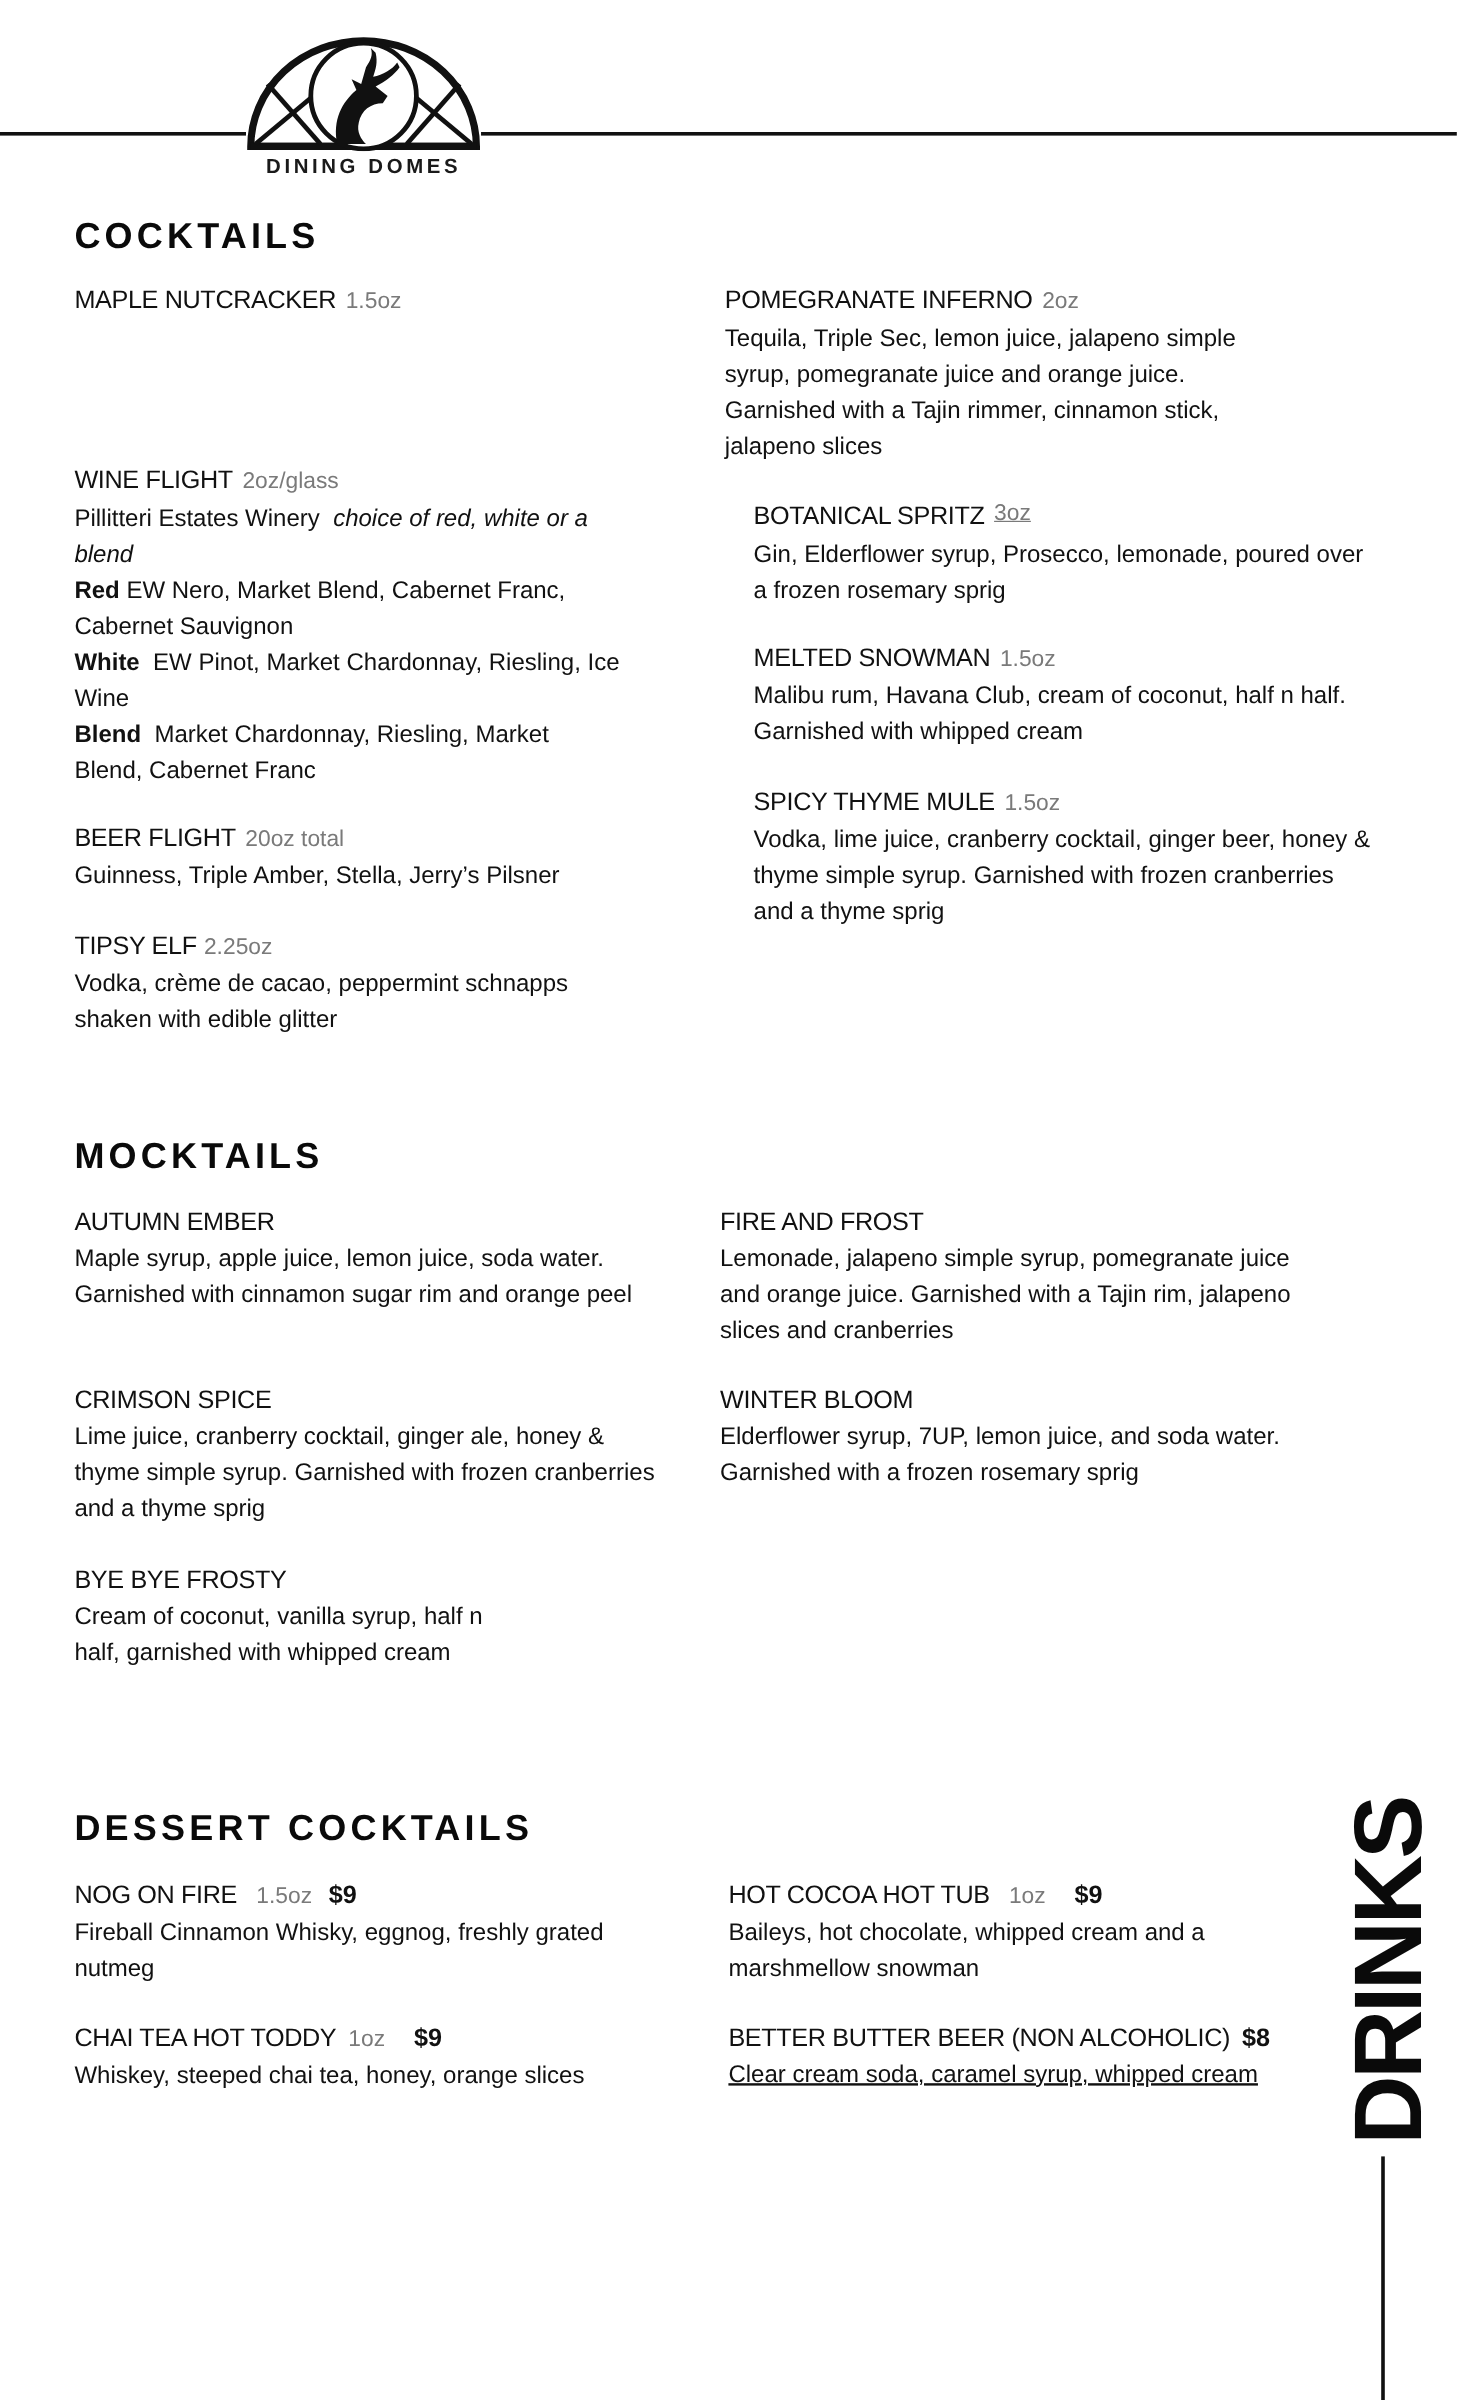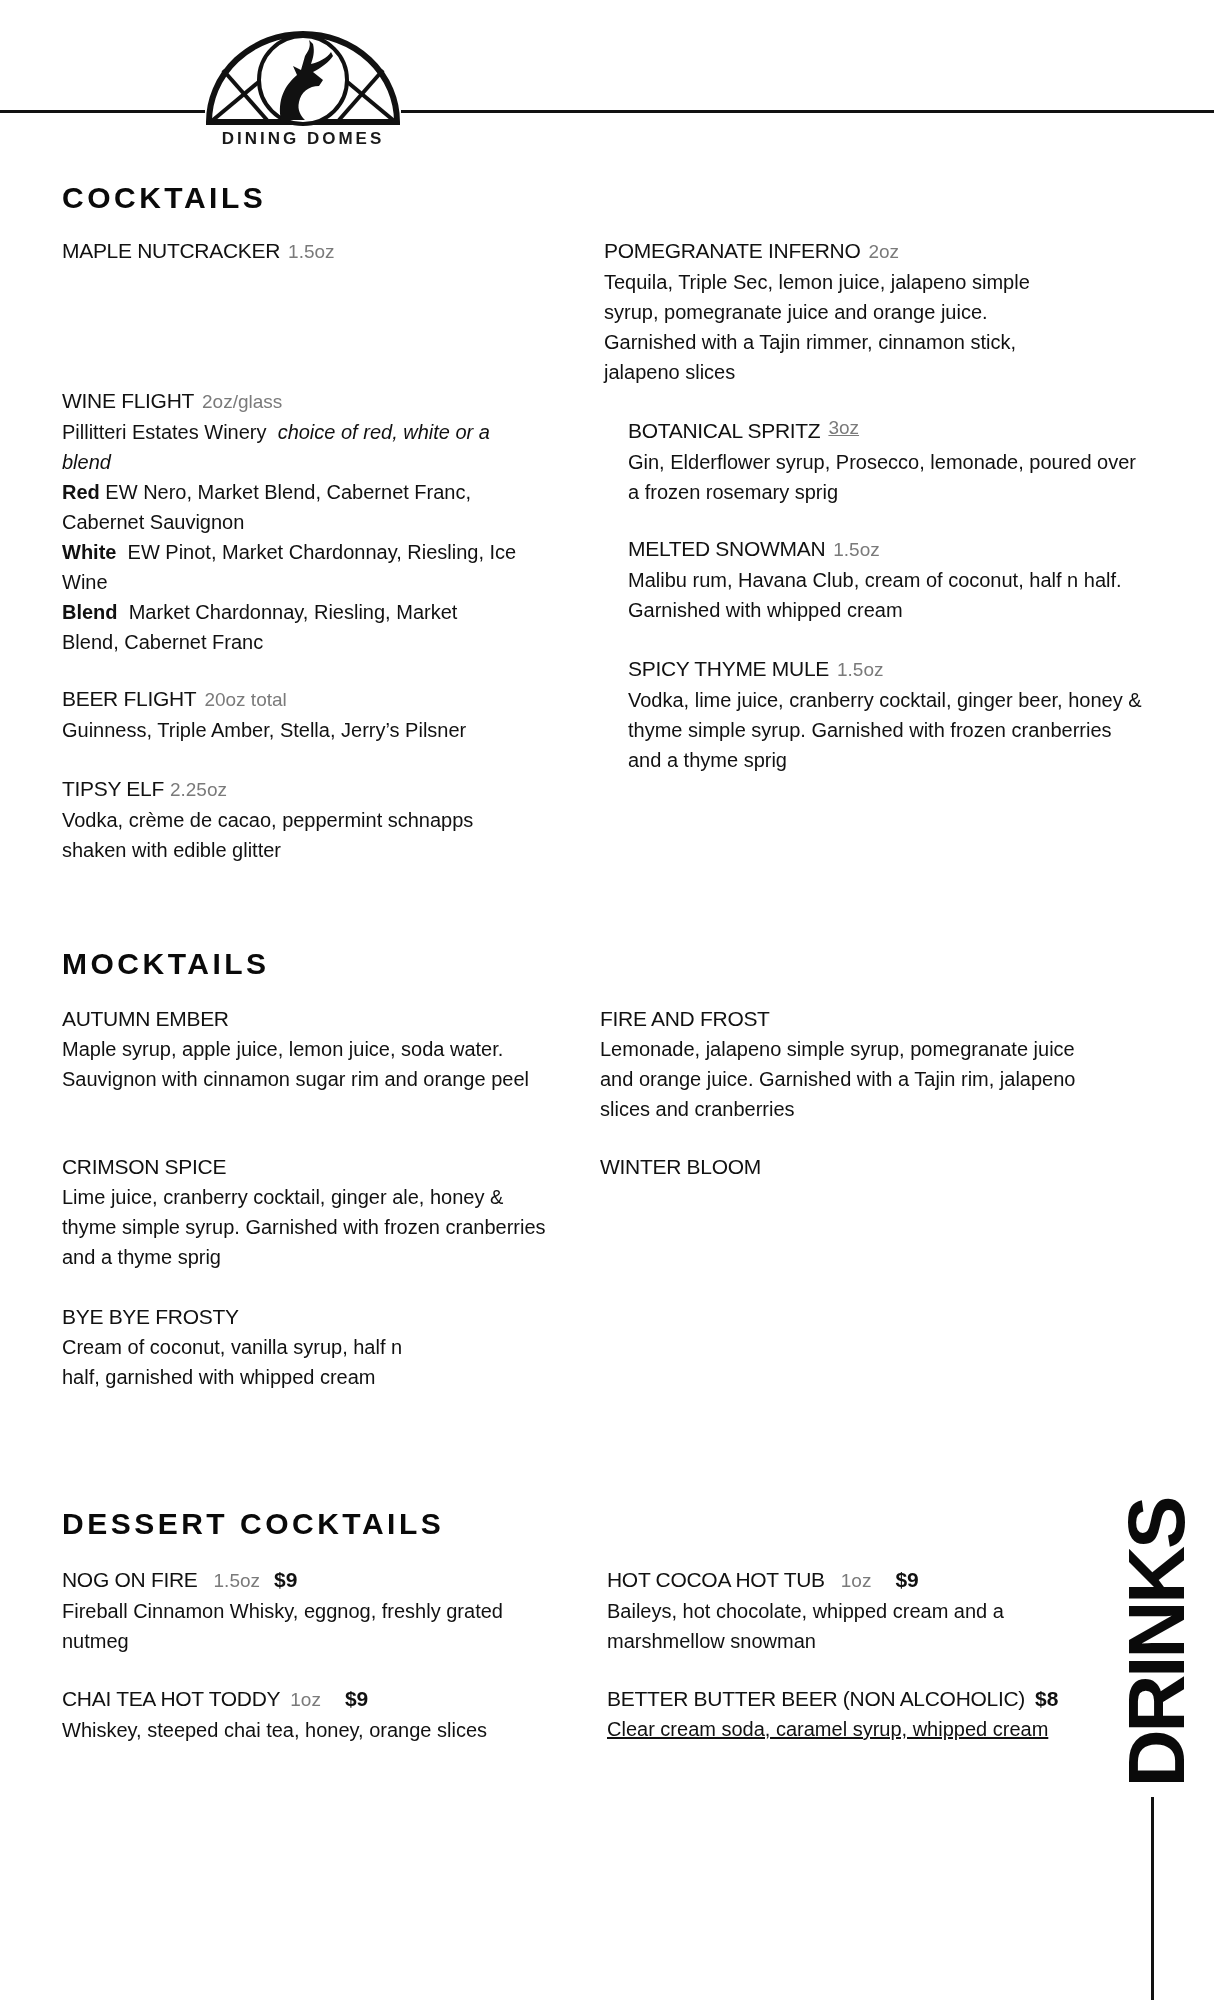--- a/index.html
+++ b/index.html
@@ -92,37 +92,38 @@
 
 <div class="item" style="left:628px; top:654px; width:520px;">
   <div class="item-head"><span class="item-name">SPICY THYME MULE</span><span class="item-size">1.5oz</span></div>
   <div class="item-desc" style="width:515px;">Vodka, lime juice, cranberry cocktail, ginger beer, honey &amp; thyme simple syrup. Garnished with frozen cranberries and a thyme sprig</div>
 </div>
 
 <h2 class="section-title" style="top:946px;">MOCKTAILS</h2>
 
 <div class="item" style="left:62px; top:1004px; width:500px;">
   <div class="item-head"><span class="item-name">AUTUMN EMBER</span></div>
-  <div class="item-desc" style="width:495px;">Maple syrup, apple juice, lemon juice, soda water. Sauvignon with cinnamon sugar rim and orange peel</div>
+  <div class="item-desc" style="width:495px;">Maple syrup, apple juice, lemon juice, soda water. Garnished with cinnamon sugar rim and orange peel</div>
 </div>
 <div class="item" style="left:62px; top:1152px; width:500px;">
   <div class="item-head"><span class="item-name">CRIMSON SPICE</span></div>
   <div class="item-desc" style="width:495px;">Lime juice, cranberry cocktail, ginger ale, honey &amp; thyme simple syrup. Garnished with frozen cranberries and a thyme sprig</div>
 </div>
 <div class="item" style="left:62px; top:1302px; width:500px;">
   <div class="item-head"><span class="item-name">BYE BYE FROSTY</span></div>
   <div class="item-desc" style="width:380px;">Cream of coconut, vanilla syrup, half n half, garnished with whipped cream</div>
 </div>
 
 <div class="item" style="left:600px; top:1004px; width:500px;">
   <div class="item-head"><span class="item-name">FIRE AND FROST</span></div>
   <div class="item-desc" style="width:480px;">Lemonade, jalapeno simple syrup, pomegranate juice and orange juice. Garnished with a Tajin rim, jalapeno slices and cranberries</div>
 </div>
 <div class="item" style="left:600px; top:1152px; width:500px;">
   <div class="item-head"><span class="item-name">WINTER BLOOM</span></div>
+  <div class="item-desc" style="width:470px;">Elderflower syrup, 7UP, lemon juice, and soda water. Garnished with a frozen rosemary sprig</div>
 </div>
 
 <h2 class="section-title" style="top:1506px;">DESSERT COCKTAILS</h2>
 
 <div class="item" style="left:62px; top:1565px; width:520px;">
   <div class="item-head"><span class="item-name">NOG ON FIRE</span><span class="item-size" style="margin-left:16px;">1.5oz</span><span class="item-price">$9</span></div>
   <div class="item-desc" style="width:500px;">Fireball Cinnamon Whisky, eggnog, freshly grated nutmeg</div>
 </div>
 <div class="item" style="left:62px; top:1684px; width:520px;">
   <div class="item-head"><span class="item-name">CHAI TEA HOT TODDY</span><span class="item-size" style="margin-left:10px;">1oz</span><span class="item-price" style="margin-left:24px;">$9</span></div>

